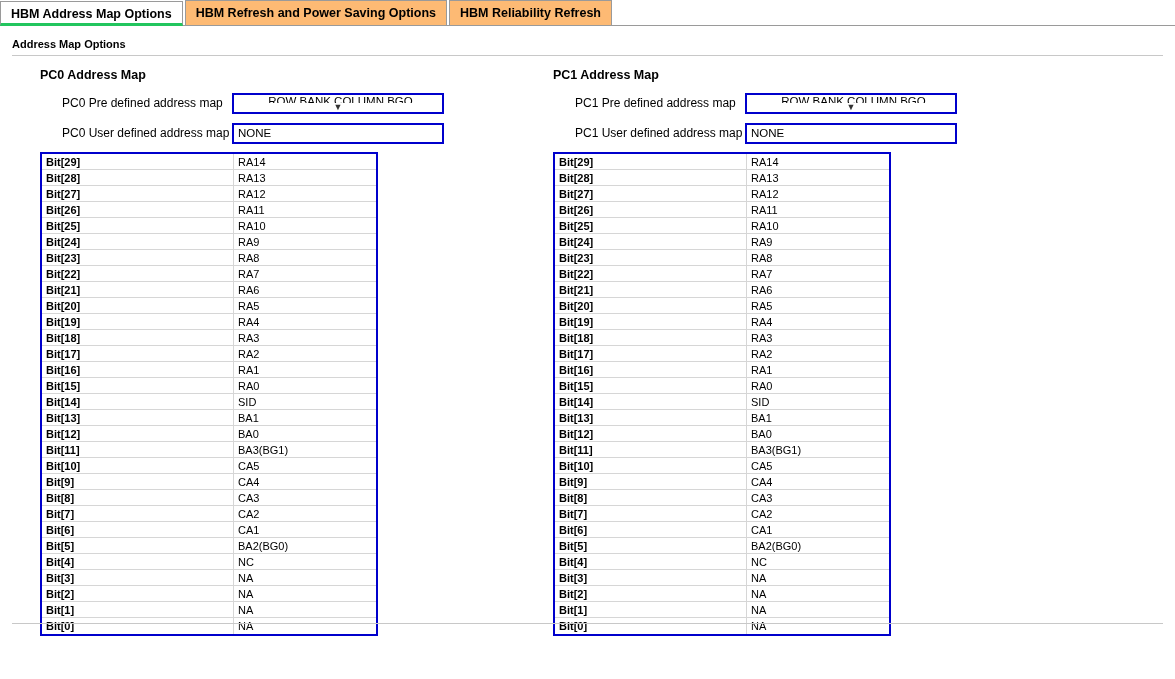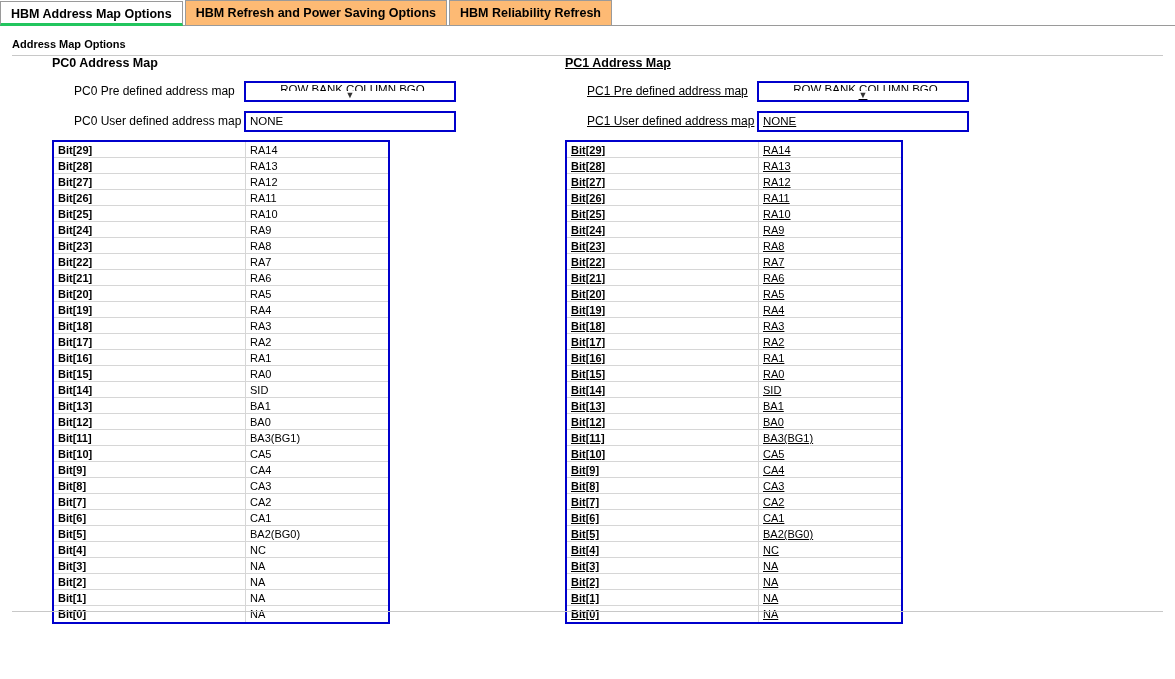--- a/index.html
+++ b/index.html
@@ -61,29 +61,29 @@
     margin: 12px 0 0 12px;
   }
   .section-rule {
     margin: 5px 12px 0 12px;
     height: 1px;
     background: #c8c8c8;
   }
 
   .columns {
     display: flex;
-    padding-left: 52px;
+    margin-top: 12px;
+    padding-left: 40px;
     box-sizing: border-box;
   }
   .col {
     width: 465px;
   }
   .col.right {
     margin-left: 48px;
-    text-decoration: underline;
   }
 
   .col-title {
     font-weight: bold;
     font-size: 12.5px;
     margin-bottom: 10px;
   }
 
   .field-row {
     display: flex;

